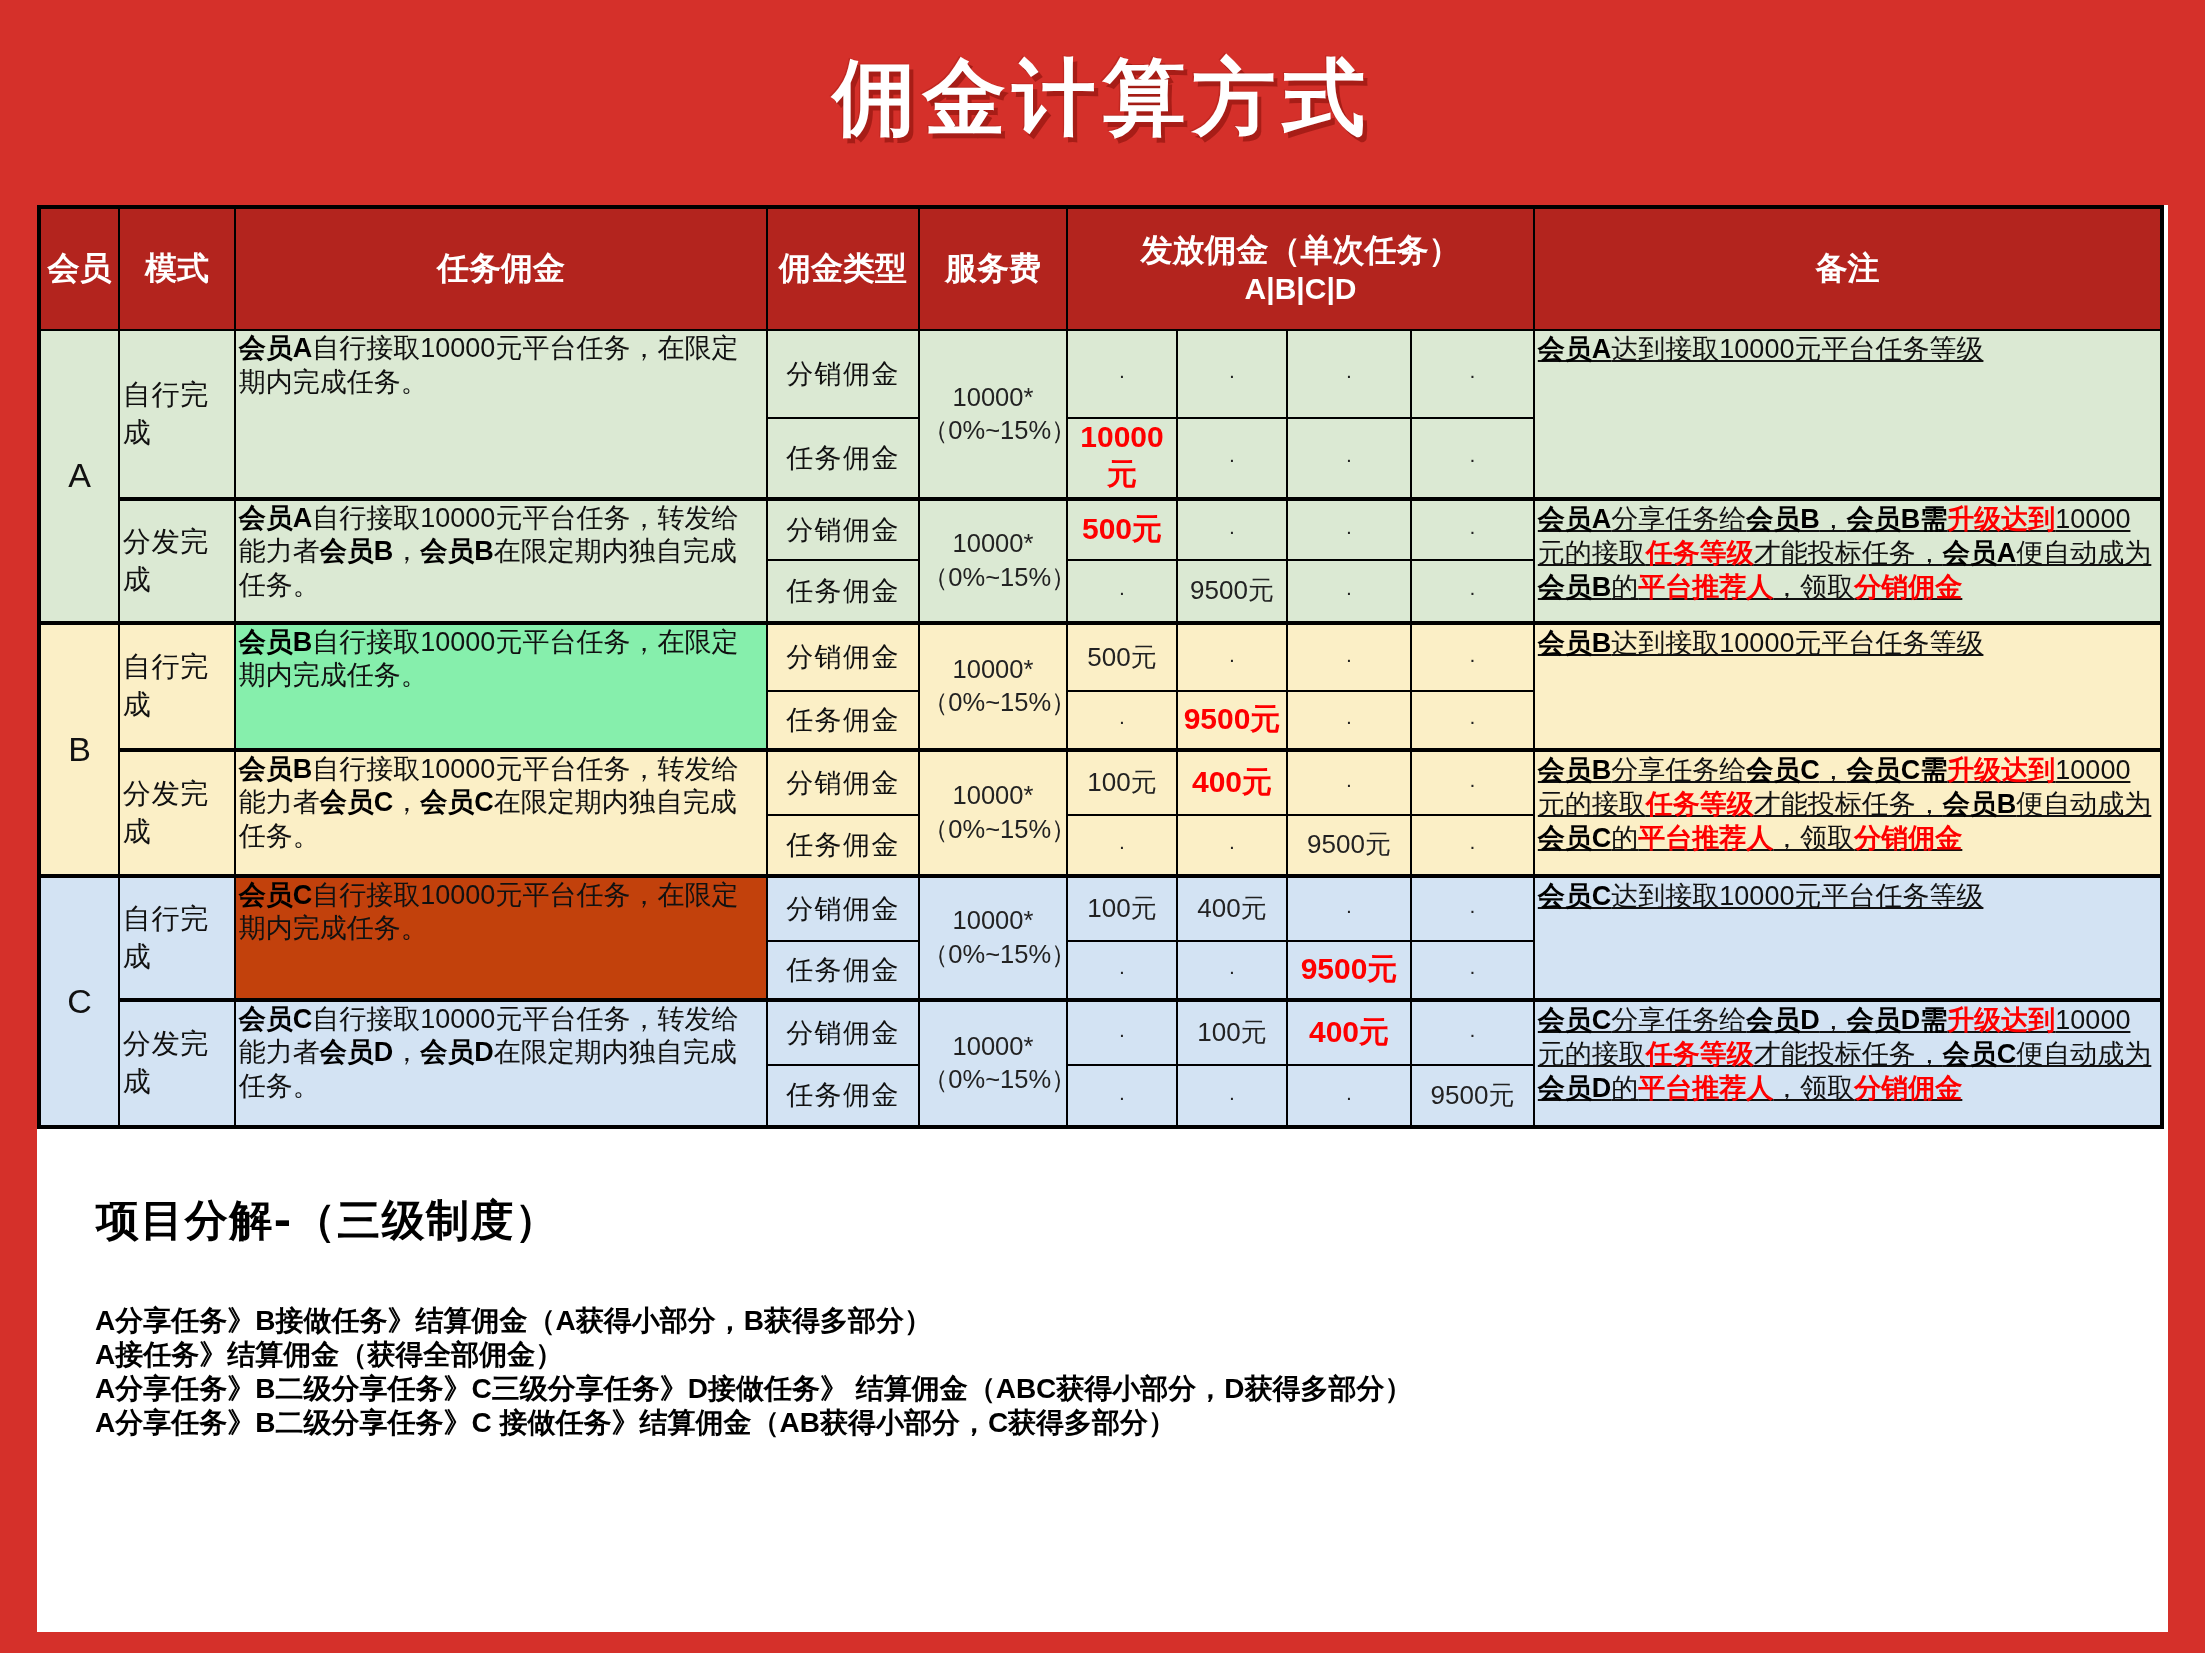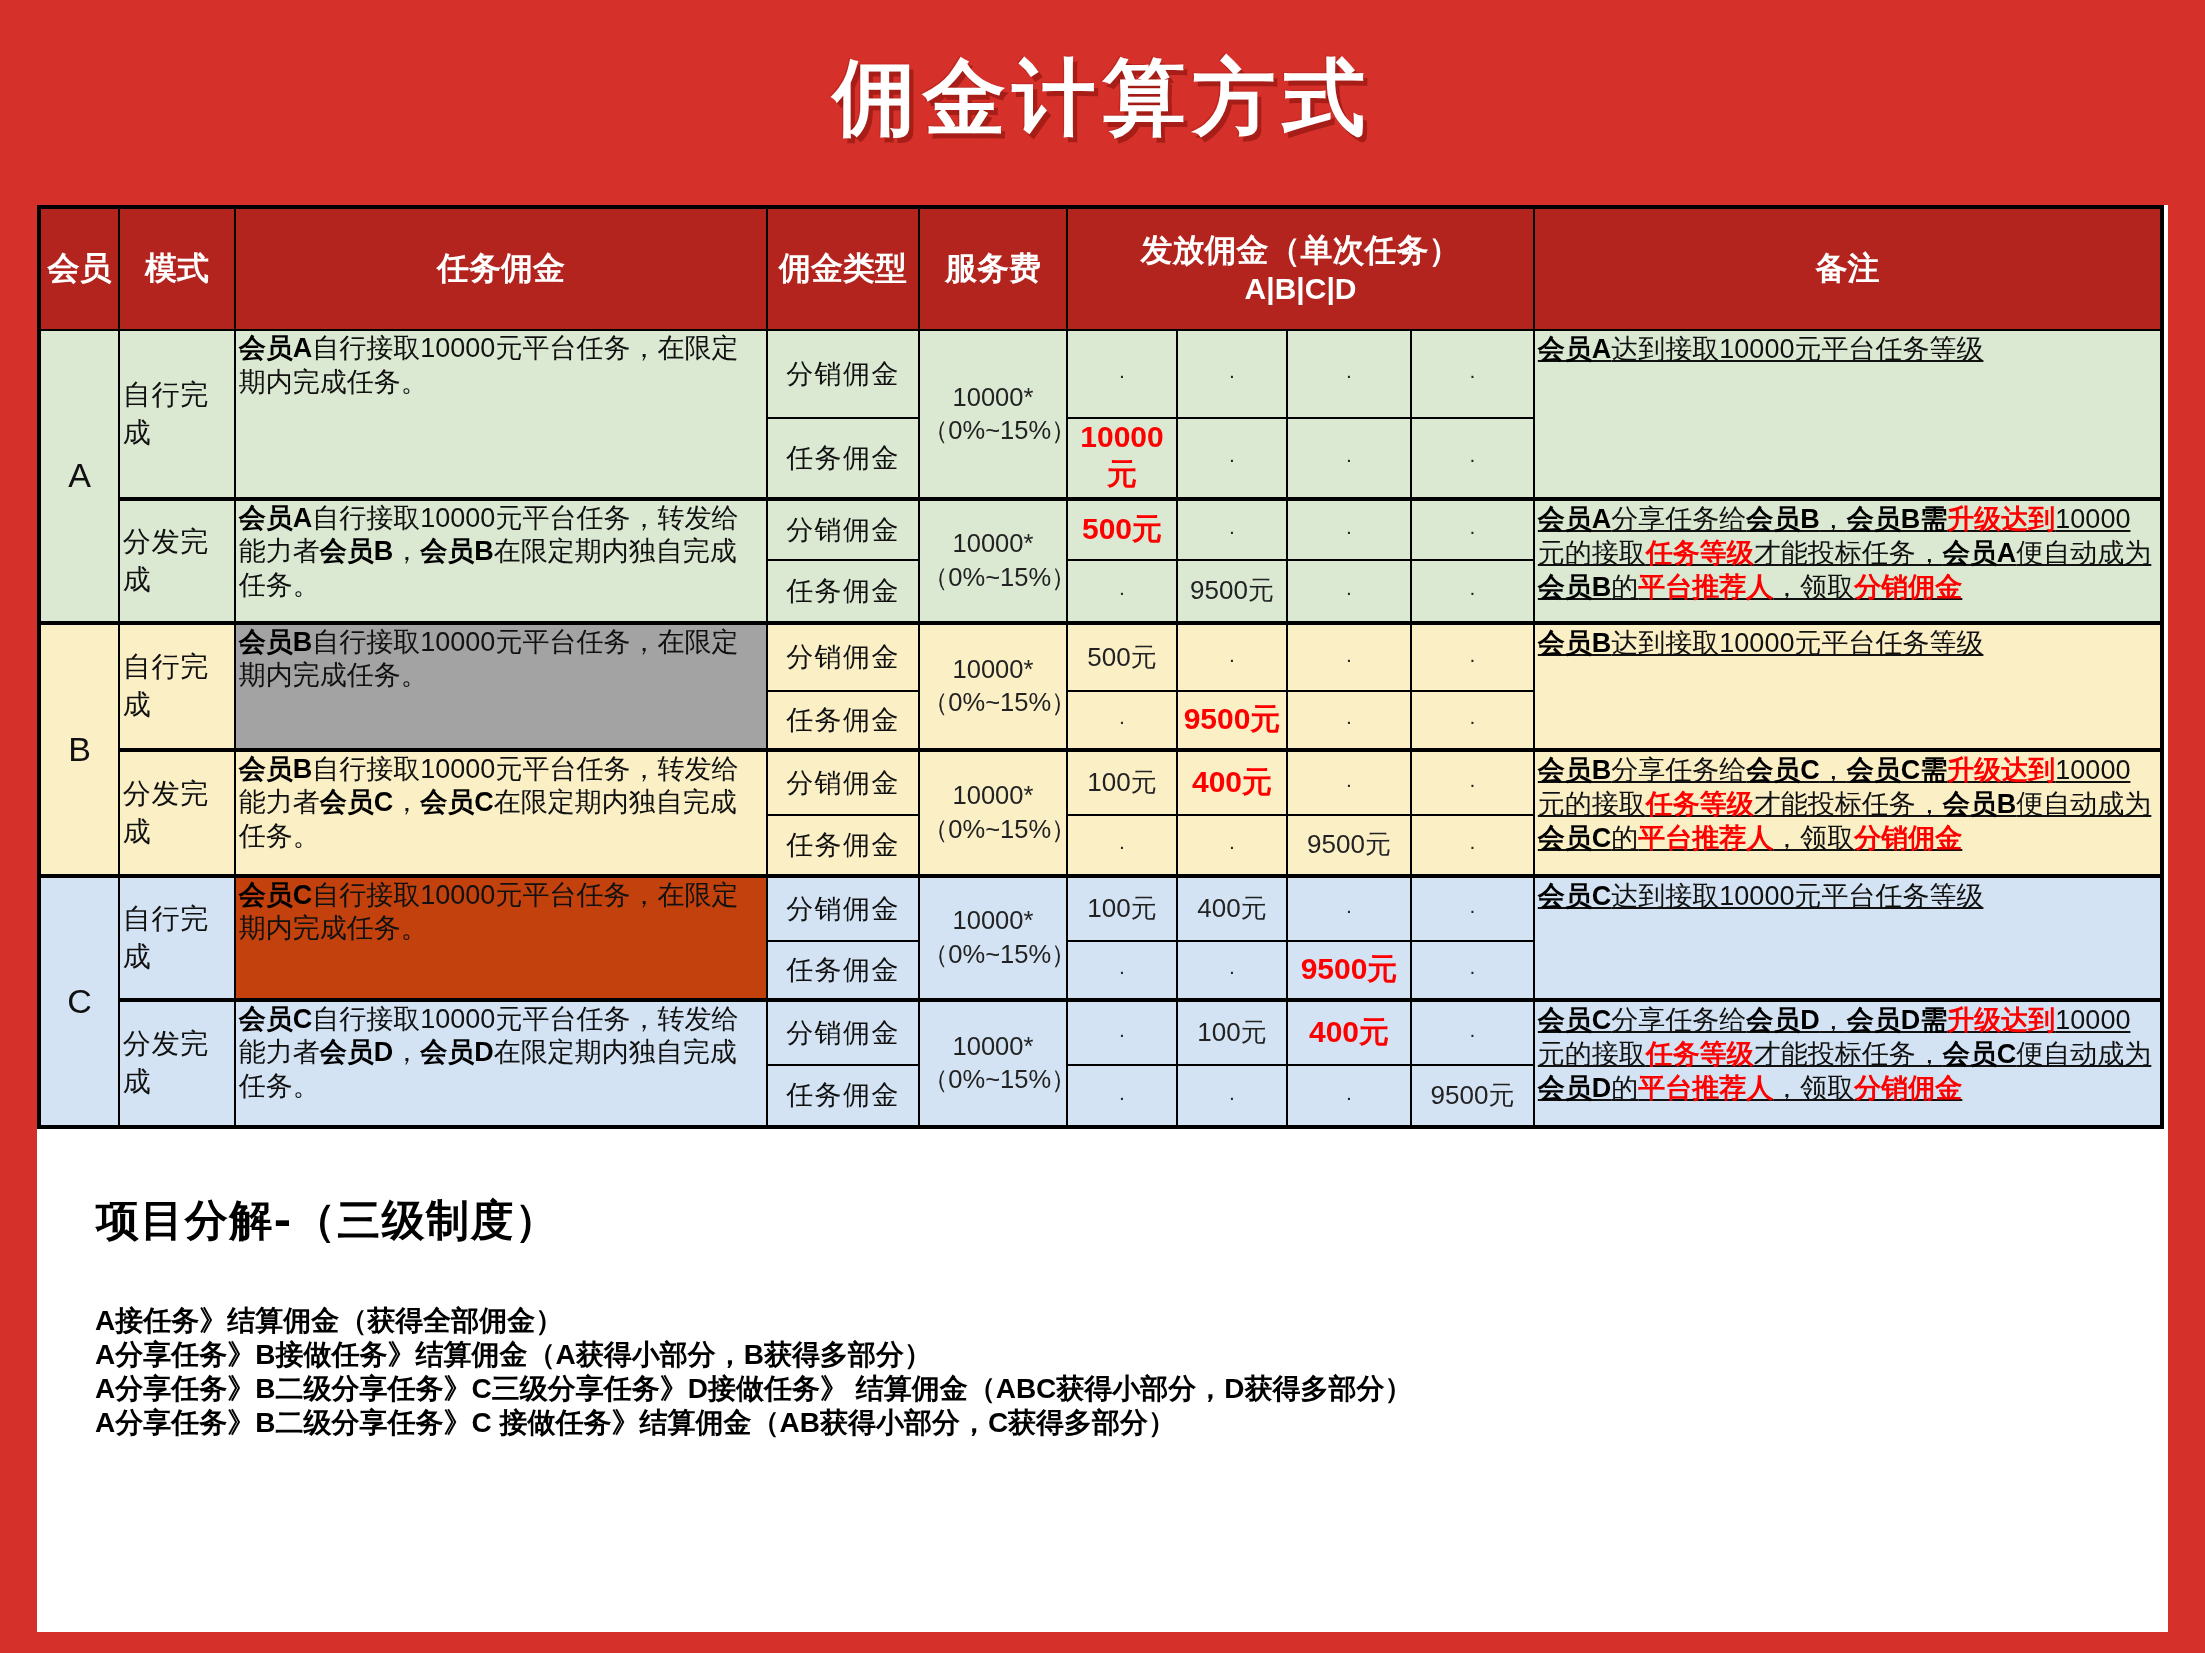--- a/index.html
+++ b/index.html
@@ -145,21 +145,21 @@
         <tr class="" style="height: 63px;">
           <td class="ctype-cell" style="background: rgb(219, 233, 211);">任务佣金</td>
           <td class="value-cell" style="background: rgb(219, 233, 211);"><span class="val-dot">·</span></td>
           <td class="value-cell" style="background: rgb(219, 233, 211);"><span class="val-black">9500元</span></td>
           <td class="value-cell" style="background: rgb(219, 233, 211);"><span class="val-dot">·</span></td>
           <td class="value-cell" style="background: rgb(219, 233, 211);"><span class="val-dot">·</span></td>
         </tr>
         <tr class="section-sep" style="height: 68px;">
           <td class="member-cell" rowspan="4" style="background: rgb(251, 239, 198);">B</td>
           <td class="mode-cell" rowspan="2" style="background: rgb(251, 239, 198);">自行完成</td>
-          <td class="desc-cell" rowspan="2" style="background: #a3a3a3;"><span class="run-b">会员B</span><span class="run-n">自行接取10000元平台任务，在限定期内完成任务。</span></td>
+          <td class="desc-cell" rowspan="2" style="background: #86efac;"><span class="run-b">会员B</span><span class="run-n">自行接取10000元平台任务，在限定期内完成任务。</span></td>
           <td class="ctype-cell" style="background: rgb(251, 239, 198);">分销佣金</td>
           <td class="fee-cell" rowspan="2" style="background: rgb(251, 239, 198);">
             <div>10000*</div>
             <div>（0%~15%）</div>
           </td>
           <td class="value-cell" style="background: rgb(251, 239, 198);"><span class="val-black">500元</span></td>
           <td class="value-cell" style="background: rgb(251, 239, 198);"><span class="val-dot">·</span></td>
           <td class="value-cell" style="background: rgb(251, 239, 198);"><span class="val-dot">·</span></td>
           <td class="value-cell" style="background: rgb(251, 239, 198);"><span class="val-dot">·</span></td>
           <td class="remark-cell" rowspan="2" style="background: rgb(251, 239, 198);"><span class="run-b">会员B</span><span class="run-n">达到接取10000元平台任务等级</span></td>
@@ -233,21 +233,21 @@
           <td class="value-cell" style="background: rgb(211, 227, 243);"><span class="val-dot">·</span></td>
           <td class="value-cell" style="background: rgb(211, 227, 243);"><span class="val-dot">·</span></td>
           <td class="value-cell" style="background: rgb(211, 227, 243);"><span class="val-dot">·</span></td>
           <td class="value-cell" style="background: rgb(211, 227, 243);"><span class="val-black">9500元</span></td>
         </tr>
       </tbody>
   </table>
 
   <div class="breakdown-heading">项目分解-（三级制度）</div>
   <div class="breakdown-lines" id="breakdown-lines">
+      <div>A分享任务》B接做任务》结算佣金（A获得小部分，B获得多部分）</div>
       <div>A接任务》结算佣金（获得全部佣金）</div>
-      <div>A分享任务》B接做任务》结算佣金（A获得小部分，B获得多部分）</div>
       <div>A分享任务》B二级分享任务》C三级分享任务》D接做任务》 结算佣金（ABC获得小部分，D获得多部分）</div>
       <div>A分享任务》B二级分享任务》C 接做任务》结算佣金（AB获得小部分，C获得多部分）</div>
     </div>
 </div>
 
 <div class="bottom-band"></div>
 
 
 </body></html>

